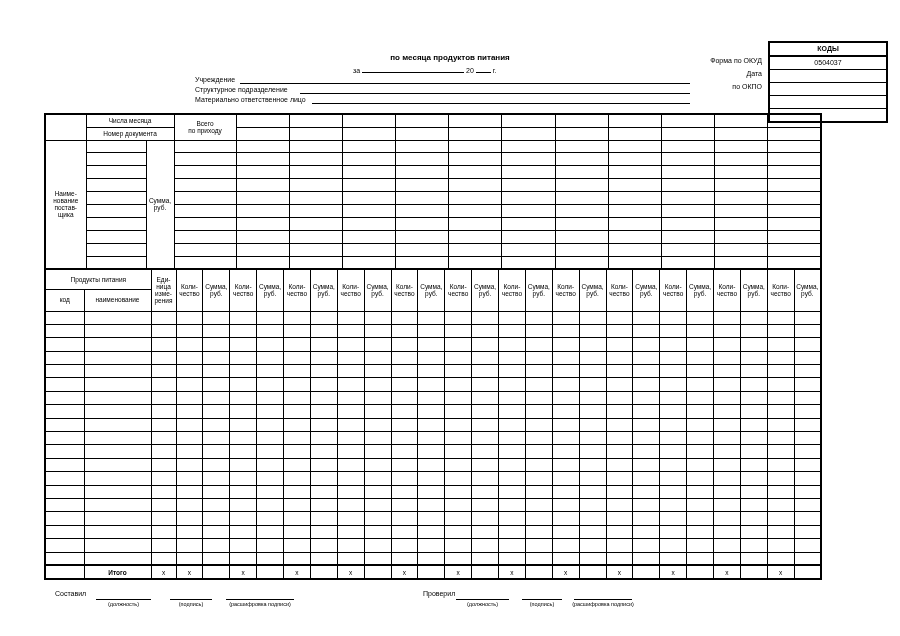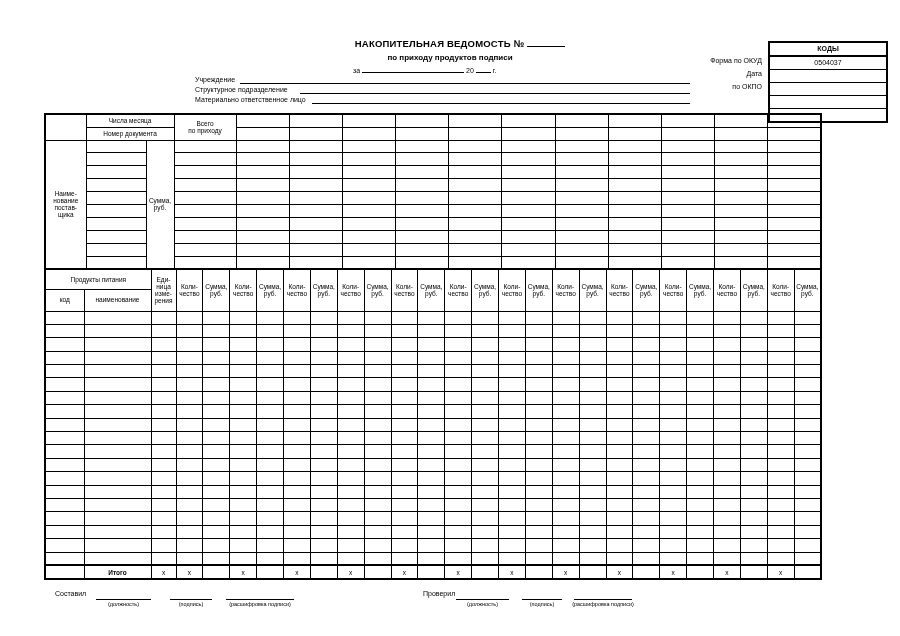--- a/index.html
+++ b/index.html
@@ -46,25 +46,21 @@
   
   .sig-label { font-size:7px; }
   .sig-line { border-top:1px solid #000; height:0; }
   .sig-sub { font-size:5.5px; text-align:center; }
 </style>
 </head>
 <body>
 
 <div class="page">
 
-  <div class="abs title">
-    <span>НАКОПИТЕЛЬНАЯ ВЕДОМОСТЬ №</span>
-    <span class="blank" style="width:38px"></span>
-  </div>
-  <div class="abs subtitle">по приходу продуктов подписи</div>
+  <div class="abs subtitle">по месяца продуктов питания</div>
   <div class="abs period">
     <span>за</span>
     <span class="blank" style="width:102px"></span>
     <span>20</span>
     <span class="blank" style="width:15px"></span>
     <span>г.</span>
   </div>
 
   <div class="abs codes-label" style="top:54px">Форма по ОКУД</div>
   <div class="abs codes-label" style="top:67px">Дата</div>

